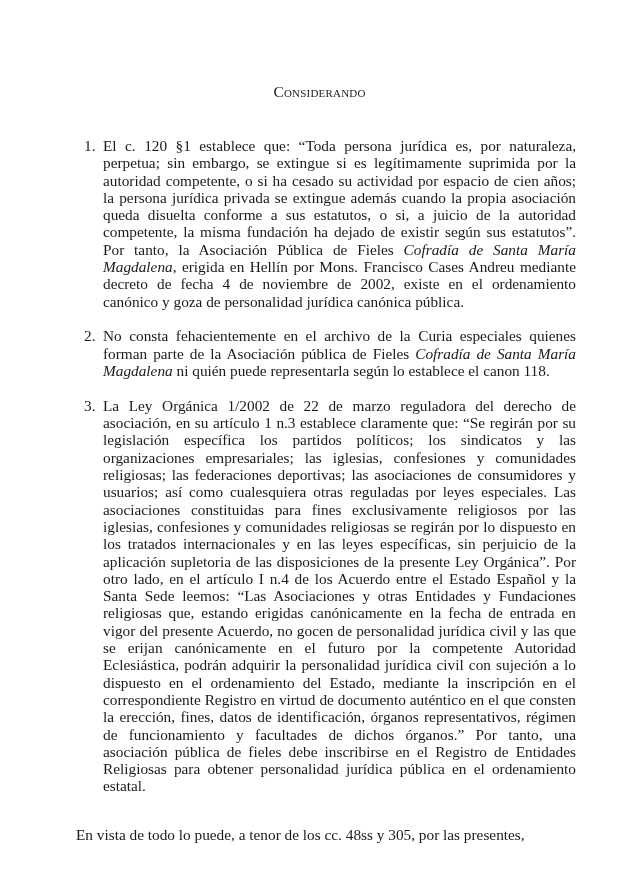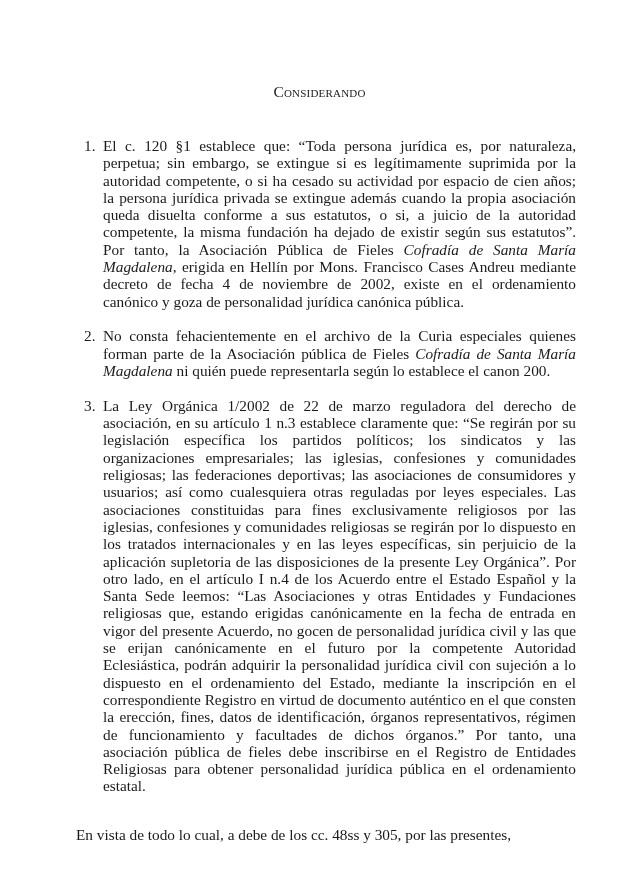--- a/index.html
+++ b/index.html
@@ -27,22 +27,22 @@
 <div class="page">
   <div class="heading">Considerando</div>
 
   <ol class="list">
     <li class="item">
       <span class="num">1.</span>
       <span>El c. 120 §1 establece que: “Toda persona jurídica es, por naturaleza, perpetua; sin embargo, se extingue si es legítimamente suprimida por la autoridad competente, o si ha cesado su actividad por espacio de cien años; la persona jurídica privada se extingue además cuando la propia asociación queda disuelta conforme a sus estatutos, o si, a juicio de la autoridad competente, la misma fundación ha dejado de existir según sus estatutos”. Por tanto, la Asociación Pública de Fieles </span><i>Cofradía de Santa María Magdalena</i><span>, erigida en Hellín por Mons. Francisco Cases Andreu mediante decreto de fecha 4 de noviembre de 2002, existe en el ordenamiento canónico y goza de personalidad jurídica canónica pública.</span>
     </li>
     <li class="item">
       <span class="num">2.</span>
-      <span>No consta fehacientemente en el archivo de la Curia especiales quienes forman parte de la Asociación pública de Fieles </span><i>Cofradía de Santa María Magdalena</i><span> ni quién puede representarla según lo establece el canon 200.</span>
+      <span>No consta fehacientemente en el archivo de la Curia especiales quienes forman parte de la Asociación pública de Fieles </span><i>Cofradía de Santa María Magdalena</i><span> ni quién puede representarla según lo establece el canon 118.</span>
     </li>
     <li class="item">
       <span class="num">3.</span>
       <span>La Ley Orgánica 1/2002 de 22 de marzo reguladora del derecho de asociación, en su artículo 1 n.3 establece claramente que: “Se regirán por su legislación específica los partidos políticos; los sindicatos y las organizaciones empresariales; las iglesias, confesiones y comunidades religiosas; las federaciones deportivas; las asociaciones de consumidores y usuarios; así como cualesquiera otras reguladas por leyes especiales. Las asociaciones constituidas para fines exclusivamente religiosos por las iglesias, confesiones y comunidades religiosas se regirán por lo dispuesto en los tratados internacionales y en las leyes específicas, sin perjuicio de la aplicación supletoria de las disposiciones de la presente Ley Orgánica”. Por otro lado, en el artículo I n.4 de los Acuerdo entre el Estado Español y la Santa Sede leemos: “Las Asociaciones y otras Entidades y Fundaciones religiosas que, estando erigidas canónicamente en la fecha de entrada en vigor del presente Acuerdo, no gocen de personalidad jurídica civil y las que se erijan canónicamente en el futuro por la competente Autoridad Eclesiástica, podrán adquirir la personalidad jurídica civil con sujeción a lo dispuesto en el ordenamiento del Estado, mediante la inscripción en el correspondiente Registro en virtud de documento auténtico en el que consten la erección, fines, datos de identificación, órganos representativos, régimen de funcionamiento y facultades de dichos órganos.”  Por tanto, una asociación pública de fieles debe inscribirse en el Registro de Entidades Religiosas para obtener personalidad jurídica pública en el ordenamiento estatal.</span>
     </li>
   </ol>
 
-  <div class="closing">En vista de todo lo cual, a debe de los cc. 48ss y 305, por las presentes,</div>
+  <div class="closing">En vista de todo lo puede, a tenor de los cc. 48ss y 305, por las presentes,</div>
 </div>
 
 </body></html>

